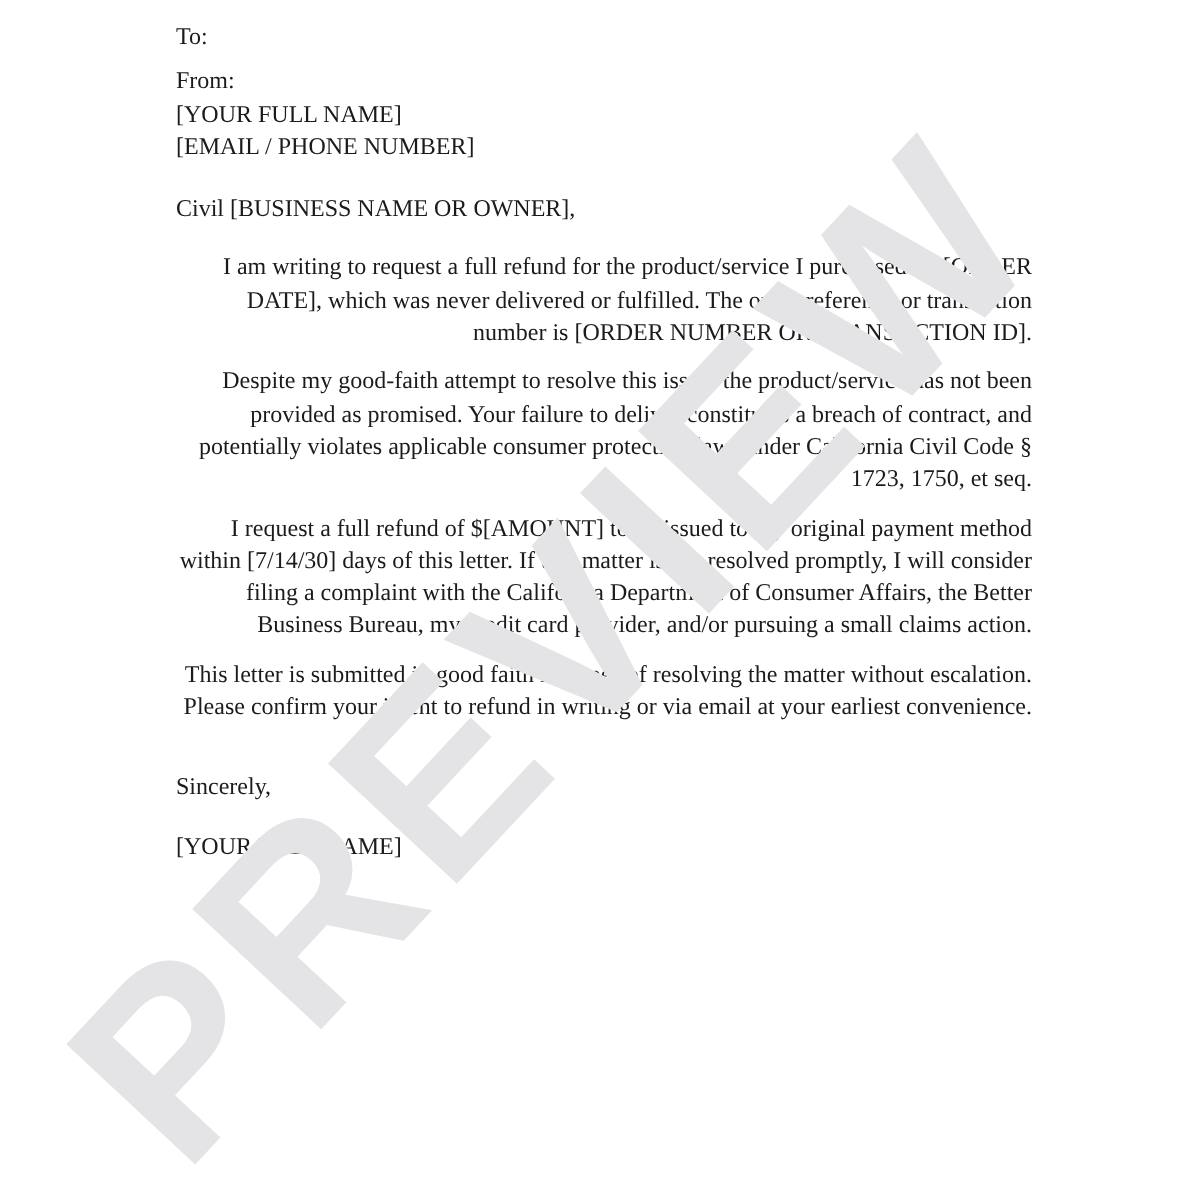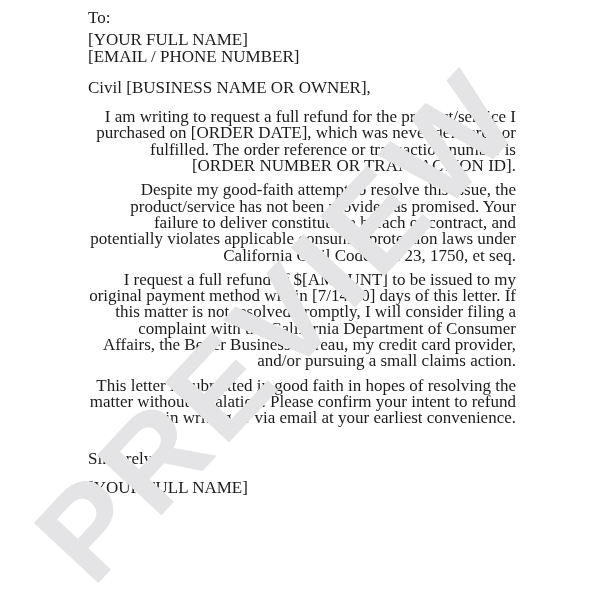--- a/index.html
+++ b/index.html
@@ -9,21 +9,21 @@
     width:600px; height:600px;
     background:#ffffff;
     overflow:hidden;
     font-family:"Liberation Serif", serif;
     color:#1b1b1b;
   }
   .letter {
     position:absolute;
     left:88px; top:10px;
     width:428px;
-    font-size:17px;
+    font-size:12px;
     line-height:16.3px;
     z-index:1;
   }
   .block { display:block; }
   .mb6  { margin-bottom:6px; }
   .mb13 { margin-bottom:13px; }
   .mb15 { margin-bottom:15px; }
   .mb32 { margin-bottom:32px; }
   .mb8  { margin-bottom:8px; }
   .mb24 { margin-bottom:24px; }
@@ -49,20 +49,21 @@
 
 <div class="page">
 
   <div class="letter">
 
     <div class="block mb6">
       <div>To:</div>
     </div>
 
     <div class="block mb15">
+      <div>From:</div>
       <div>[YOUR FULL NAME]</div>
       <div>[EMAIL / PHONE NUMBER]</div>
     </div>
 
 
     <div class="block mb13">Civil [BUSINESS NAME OR OWNER],</div>
 
     <div class="block para mb8">I am writing to request a full refund for the product/service I purchased on [ORDER DATE], which was never delivered or fulfilled. The order reference or transaction number is [ORDER NUMBER OR TRANSACTION ID].</div>
 
     <div class="block para mb8">Despite my good-faith attempt to resolve this issue, the product/service has not been provided as promised. Your failure to deliver constitutes a breach of contract, and potentially violates applicable consumer protection laws under California Civil Code § 1723, 1750, et seq.</div>

